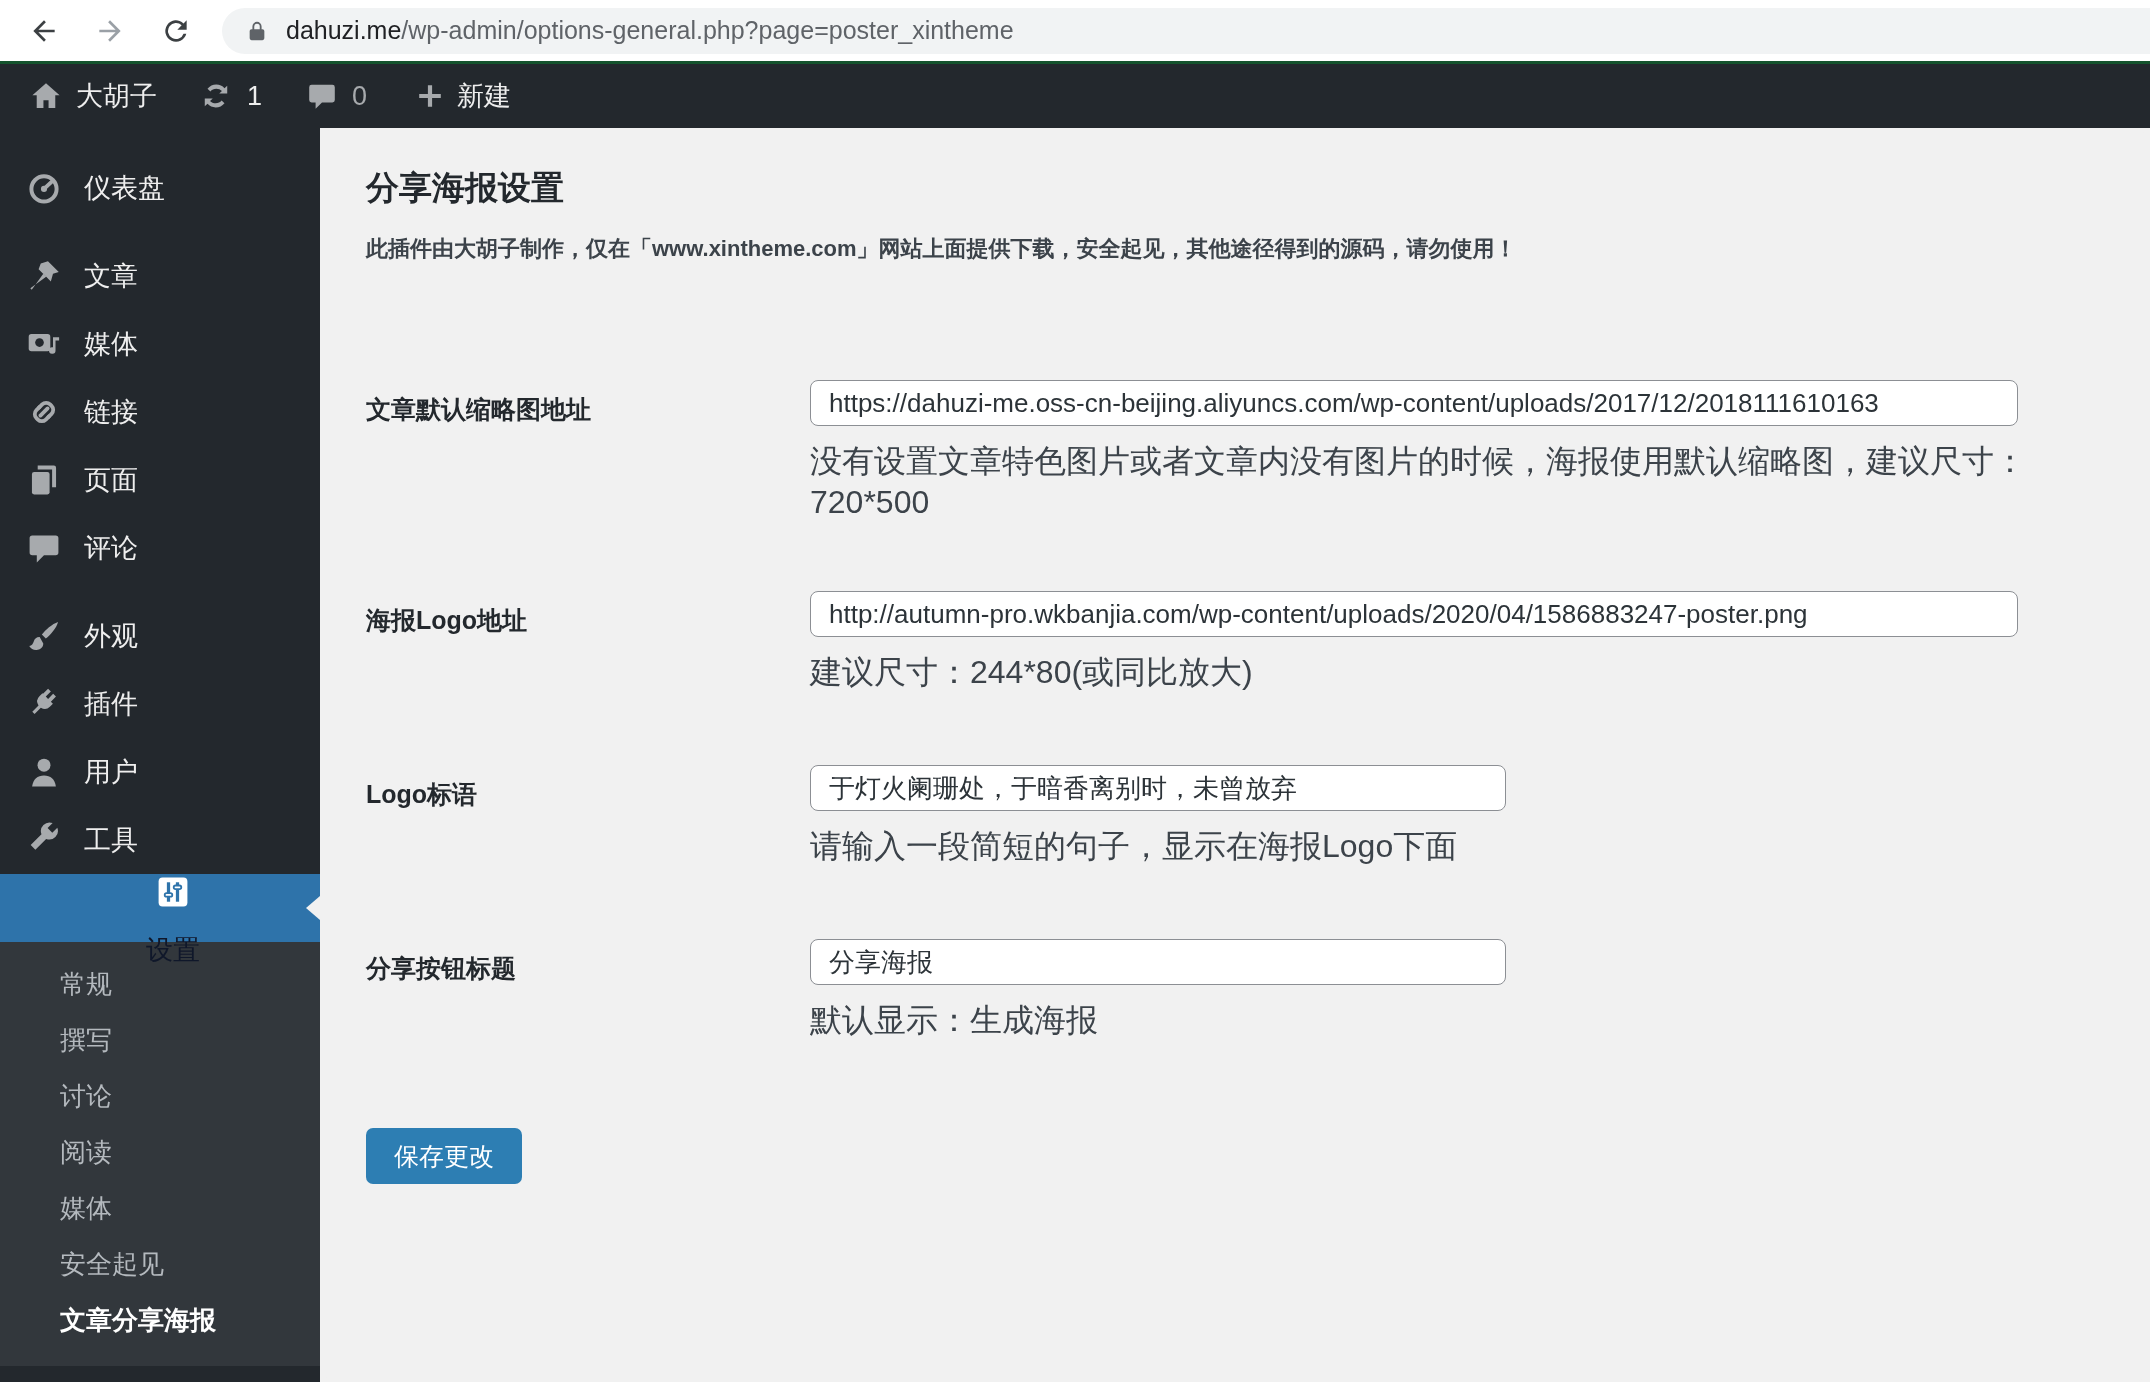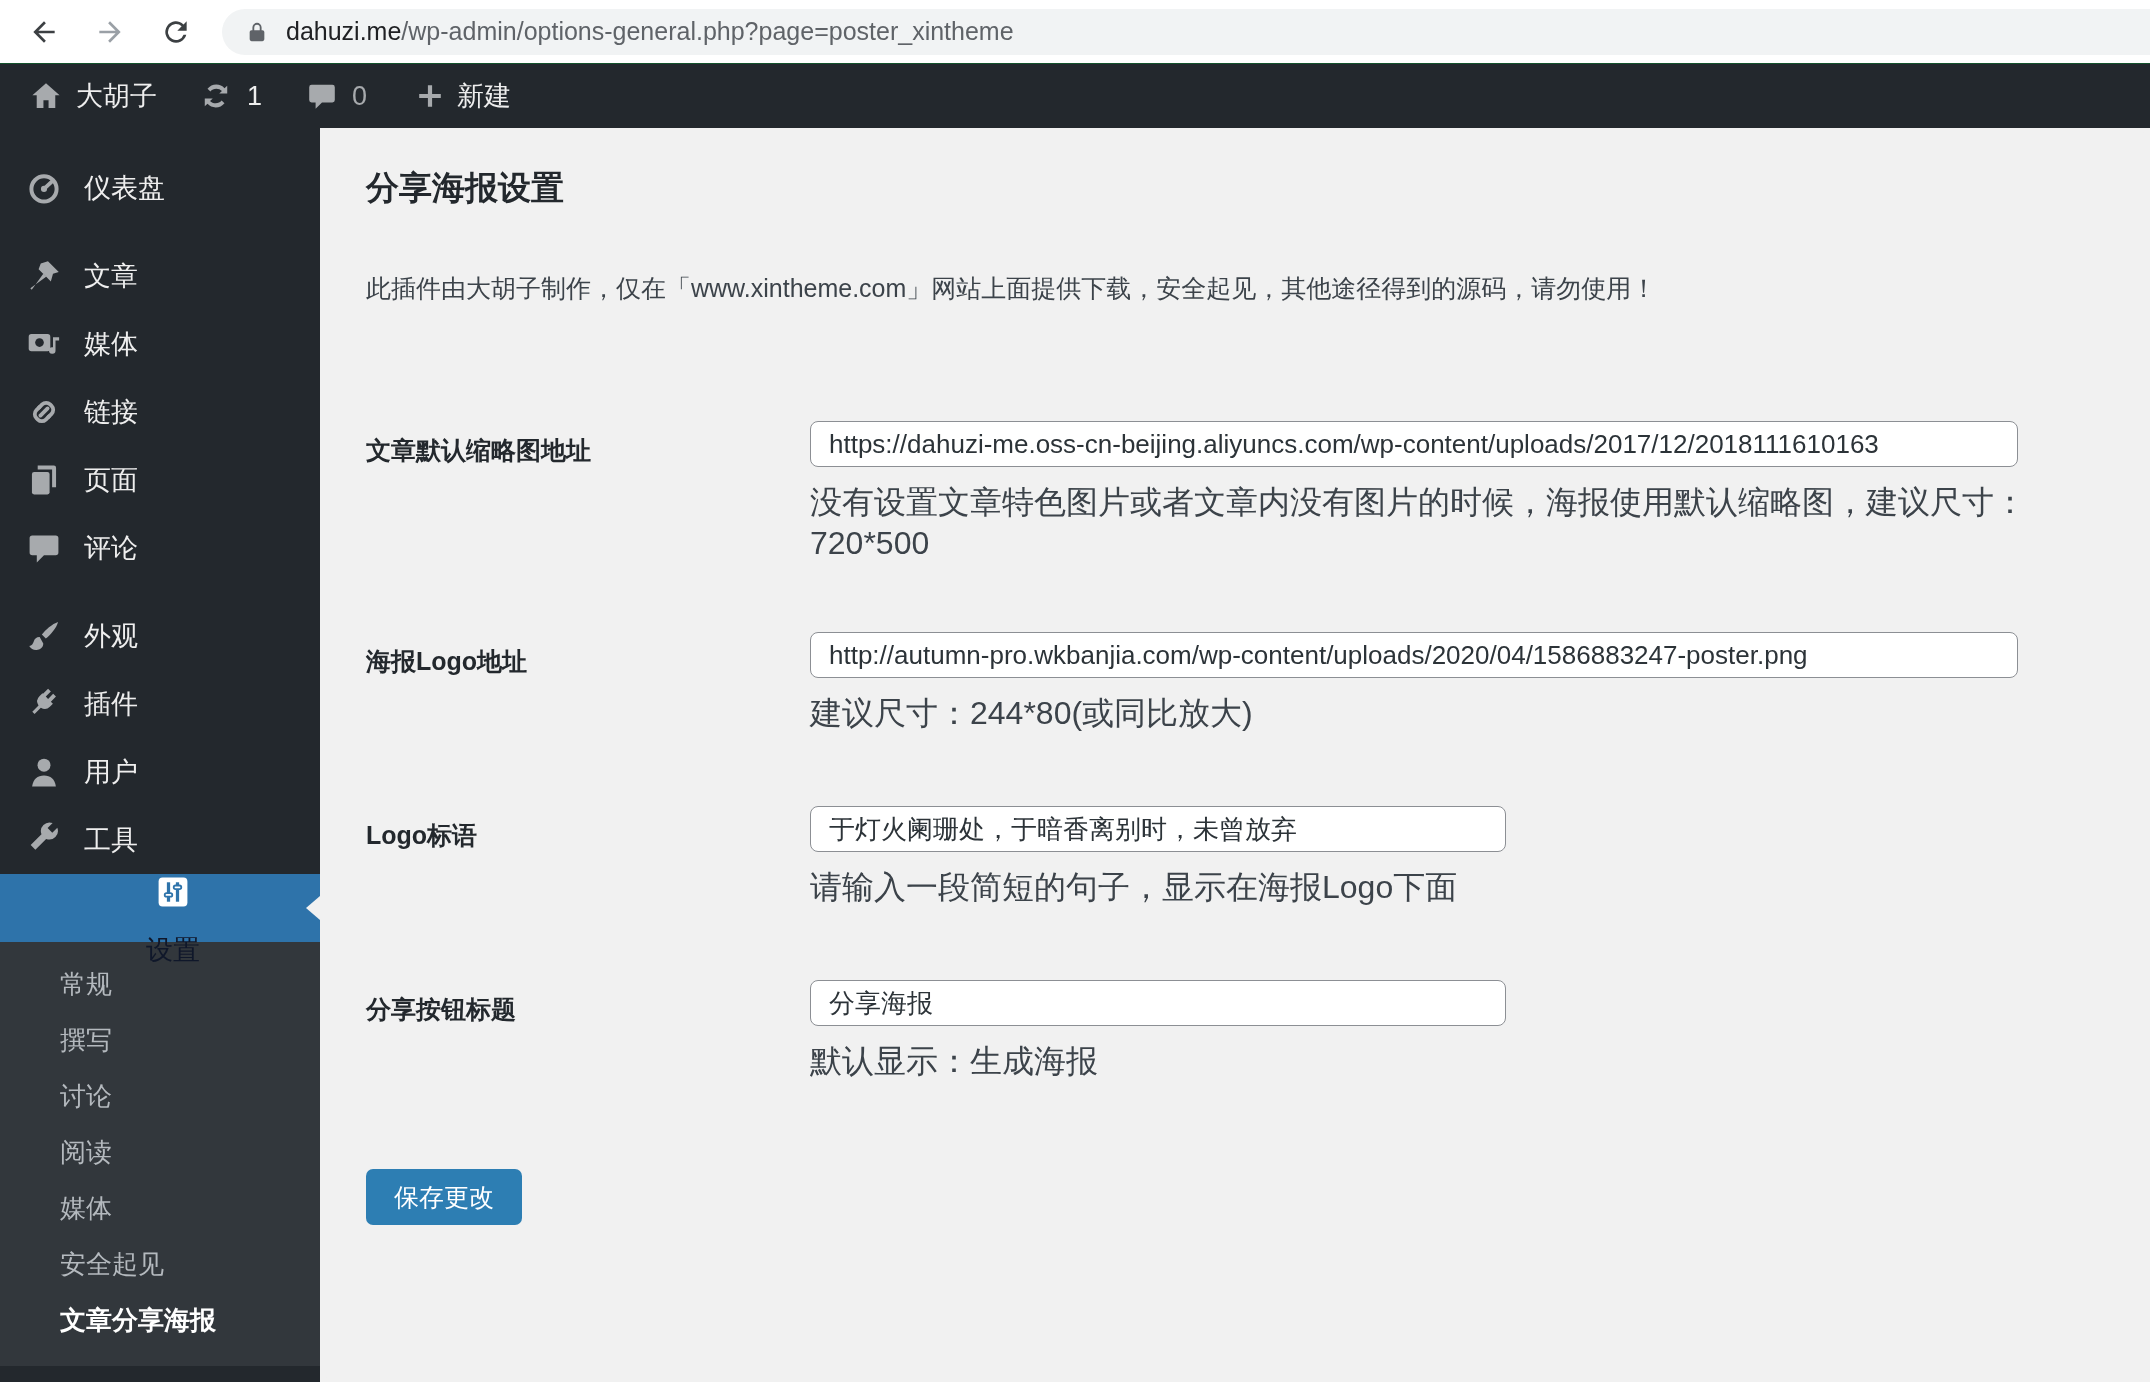--- a/index.html
+++ b/index.html
@@ -7,21 +7,21 @@
     --button-blue:#2d7eb3;
     --admin-dark:#23282d;
     --submenu-dark:#32373c;
     --content-bg:#f1f1f1;
   }
   *{margin:0;padding:0;box-sizing:border-box;}
   html,body{width:2150px;height:1382px;overflow:hidden;}
   body{font-family:"Liberation Sans","DejaVu Sans",sans-serif;background:var(--content-bg);}
 
   
-  .chrome{position:absolute;top:0;left:0;right:0;height:64px;background:#fff;display:flex;align-items:center;border-bottom:1px solid #14532d;}
+  .chrome{position:absolute;top:0;left:0;right:0;height:64px;background:#fff;display:flex;align-items:center;border-bottom:3px solid #14532d;}
   .nav-btn{width:44px;height:44px;display:flex;align-items:center;justify-content:center;border-radius:50%;flex:0 0 auto;}
   .nav-btn svg{width:32px;height:32px;}
   .btn-back{margin-left:22px;color:#3c4043;}
   .btn-fwd{margin-left:22px;color:#9aa0a6;}
   .btn-reload{margin-left:22px;color:#3c4043;}
   .omnibox{margin-left:24px;height:46px;flex:1 1 auto;background:#f1f3f4;border-radius:23px 0 0 23px;display:flex;align-items:center;padding-left:24px;margin-right:-2px;}
   .omnibox svg{width:22px;height:26px;color:#5f6368;flex:0 0 auto;}
   .url{margin-left:18px;font-size:25px;white-space:nowrap;}
   .url .host{color:#202124;}
   .url .path{color:#5f6368;}
@@ -45,21 +45,21 @@
   .menu-item.active{background:var(--accent-blue);color:#0f172a;flex-direction:column;}
   .menu-item.active svg{color:#fff;}
   .active-arrow{position:absolute;right:0;top:50%;margin-top:-12px;width:0;height:0;border-top:12px solid transparent;border-bottom:12px solid transparent;border-right:14px solid var(--content-bg);}
   .submenu{background:var(--submenu-dark);padding:14px 0 18px;list-style:none;}
   .submenu li{height:56px;line-height:56px;padding-left:60px;font-size:26px;color:#b4b9be;cursor:pointer;}
   .submenu li.current{color:#fff;font-weight:700;}
 
   
   .content{position:absolute;top:128px;left:320px;right:0;bottom:0;background:var(--content-bg);padding:40px 40px 7px 46px;border-radius:18px;}
   .page-title{font-size:33px;font-weight:600;color:#23282d;line-height:40px;}
-  .notice{margin-top:64px;font-size:25px;font-weight:400;color:#3c434a;}
+  .notice{margin-top:26px;font-size:22px;font-weight:700;color:#3c434a;}
   .form{margin-top:116px;}
   .row{display:flex;margin-bottom:70px;}
   .row:nth-of-type(4){margin-bottom:0;}
   .row-label{width:444px;flex:0 0 444px;font-size:25px;font-weight:700;color:#23282d;line-height:58px;}
   .row-field{flex:1;}
   .text-input{display:block;height:46px;border:1px solid #8c8f94;border-radius:8px;background:#fff;padding:0 18px;font-size:26px;color:#2c3338;font-family:inherit;outline:none;}
   .text-input.wide{width:1208px;}
   .text-input.narrow{width:696px;}
   .help{margin-top:14px;font-size:32px;color:#3c434a;}
   .submit-wrap{margin-top:85px;}

